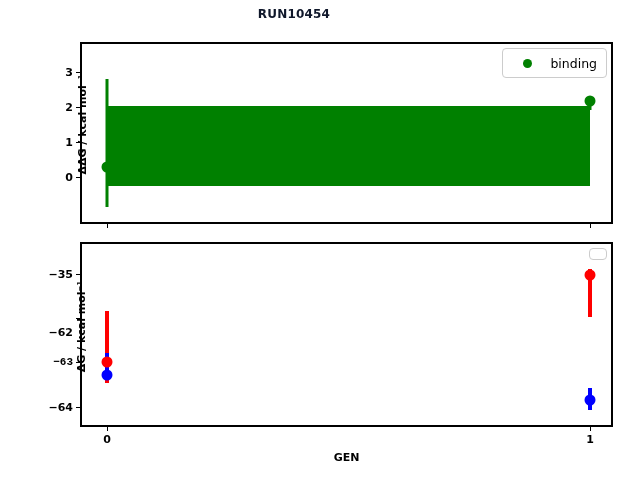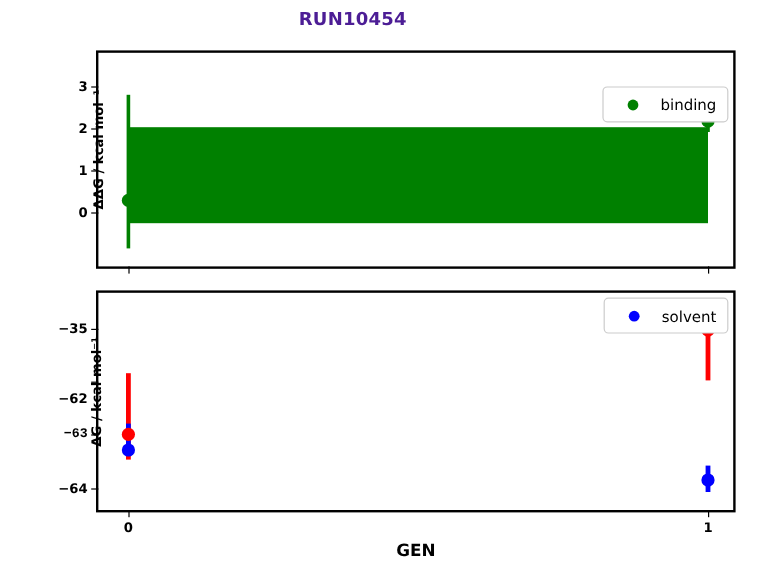--- a/index.html
+++ b/index.html
@@ -22,23 +22,23 @@
     background: #ffffff;
   }
 
   
   #fig-title {
     position: absolute;
     left: 0;
     top: 7px;
     width: 588px;
     text-align: center;
-    font-size: 15px;
-    font-weight: bold;
-    color: #4c1d95;
+    font-size: 12px;
+    font-weight: bold;
+    color: #0f172a;
     letter-spacing: 0.2px;
   }
 
   
   .axes {
     position: absolute;
     box-sizing: border-box;
     border: 2px solid #000000;
     background: #ffffff;
     overflow: visible;
@@ -121,21 +121,21 @@
     top: 76px;
     width: 170px;
   }
   #xlabel-bottom {
     position: absolute;
     left: 0;
     top: 100%;
     margin-top: 26px;
     width: 100%;
     text-align: center;
-    font-size: 14px;
+    font-size: 11px;
     font-weight: bold;
     color: #000000;
   }
 
   
   .errbar {
     position: absolute;
     width: 0;
     border-left-width: 3px;
     border-left-style: solid;
@@ -157,21 +157,21 @@
   .legend {
     position: absolute;
     box-sizing: border-box;
     background: #ffffff;
     border: 1px solid #cccccc;
     border-radius: 4px;
     padding: 5px 9px 5px 7px;
     font-size: 12px;
     color: #000000;
   }
-  #legend-top { right: 4px; top: 4px; margin-top: 24px; }
+  #legend-top { right: 4px; top: 4px; }
   #legend-bottom { right: 4px; top: 4px; }
   .legend-row {
     display: flex;
     align-items: center;
     height: 18px;
     white-space: nowrap;
   }
   .legend-key {
     width: 34px;
     display: flex;
@@ -276,22 +276,16 @@
       <div class="marker" style="left:25px; top:131px; width:11px; height:11px; background:#0000ff;"></div>
 
       <div class="errbar thick" style="left:508px; top:25px; height:48px; border-left-color:#ff0000;"></div>
       <div class="marker" style="left:508px; top:31px; width:11px; height:11px; background:#ff0000;"></div>
 
       <div class="errbar thick" style="left:508px; top:144px; height:22px; border-left-color:#0000ff;"></div>
       <div class="marker" style="left:508px; top:156px; width:11px; height:11px; background:#0000ff;"></div>
     </div>
 
     <div class="legend" id="legend-bottom">
-      <div class="legend-row">
-        <span class="legend-key">
-          <span class="legend-dot" style="background:#0000ff;"></span>
-        </span>
-        <span class="legend-label">solvent</span>
-      </div>
     </div>
   </div>
 
 </div>
 
 </body></html>

